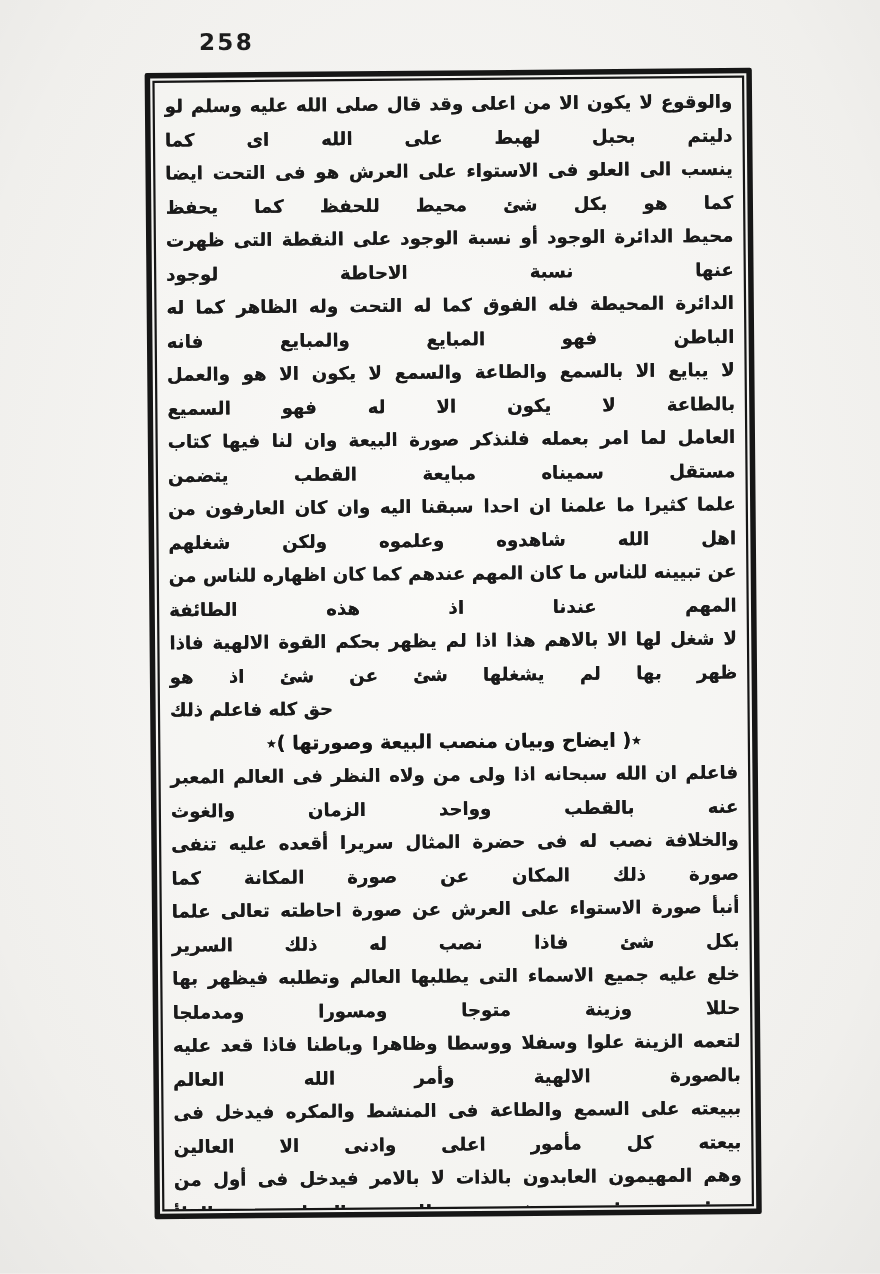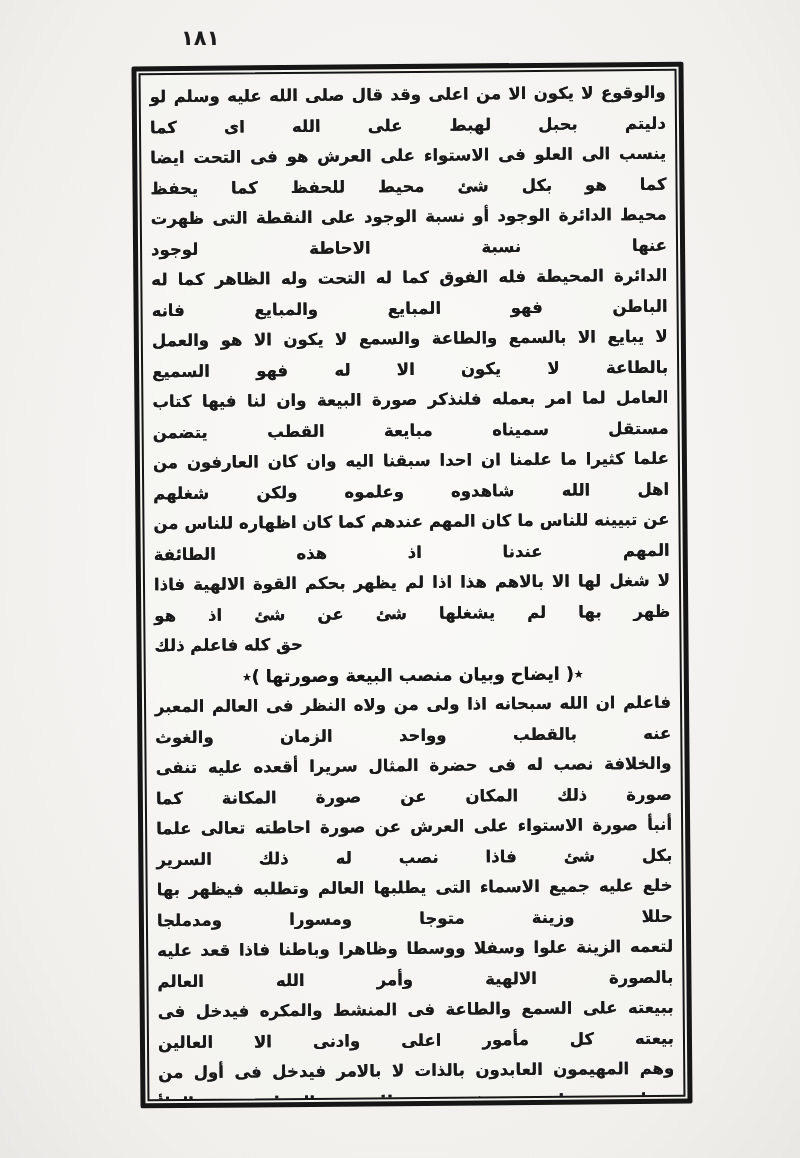--- a/index.html
+++ b/index.html
@@ -71,21 +71,21 @@
     text-align:center;
     text-align-last:center;
     text-shadow:0 0 0.6px rgba(20,20,20,0.9);
   }
 </style>
 </head>
 <body>
 
 <div class="scan-surface"></div>
 
-<div class="page-number">١٨١</div>
+<div class="page-number">258</div>
 
 <div class="frame">
   <div class="frame-inner">
 
     <div>
         <div class="line">والوقوع لا يكون الا من اعلى وقد قال صلى الله عليه وسلم لو دليتم بحبل لهبط على الله اى كما</div>
         <div class="line">ينسب الى العلو فى الاستواء على العرش هو فى التحت ايضا كما هو بكل شئ محيط للحفظ كما يحفظ</div>
         <div class="line">محيط الدائرة الوجود أو نسبة الوجود على النقطة التى ظهرت عنها نسبة الاحاطة لوجود</div>
         <div class="line">الدائرة المحيطة فله الفوق كما له التحت وله الظاهر كما له الباطن فهو المبايع والمبايع فانه</div>
         <div class="line">لا يبايع الا بالسمع والطاعة والسمع لا يكون الا هو والعمل بالطاعة لا يكون الا له فهو السميع</div>

